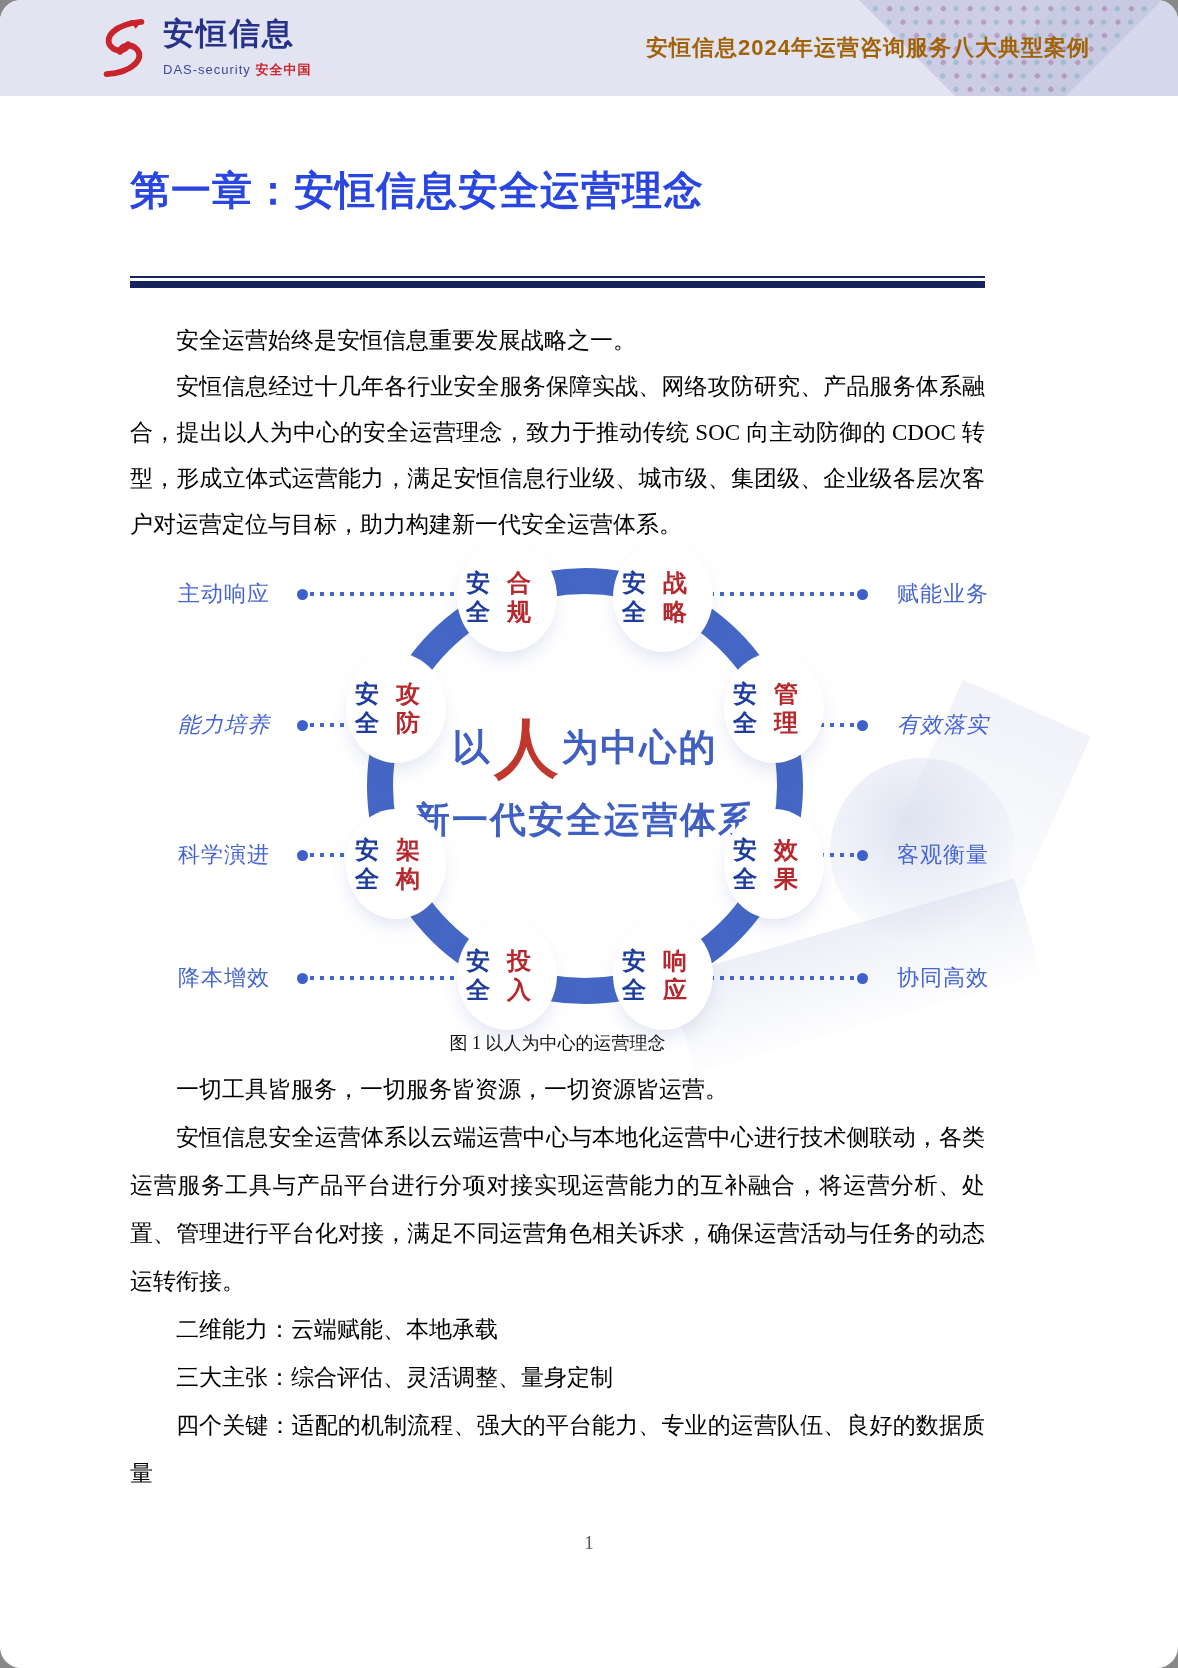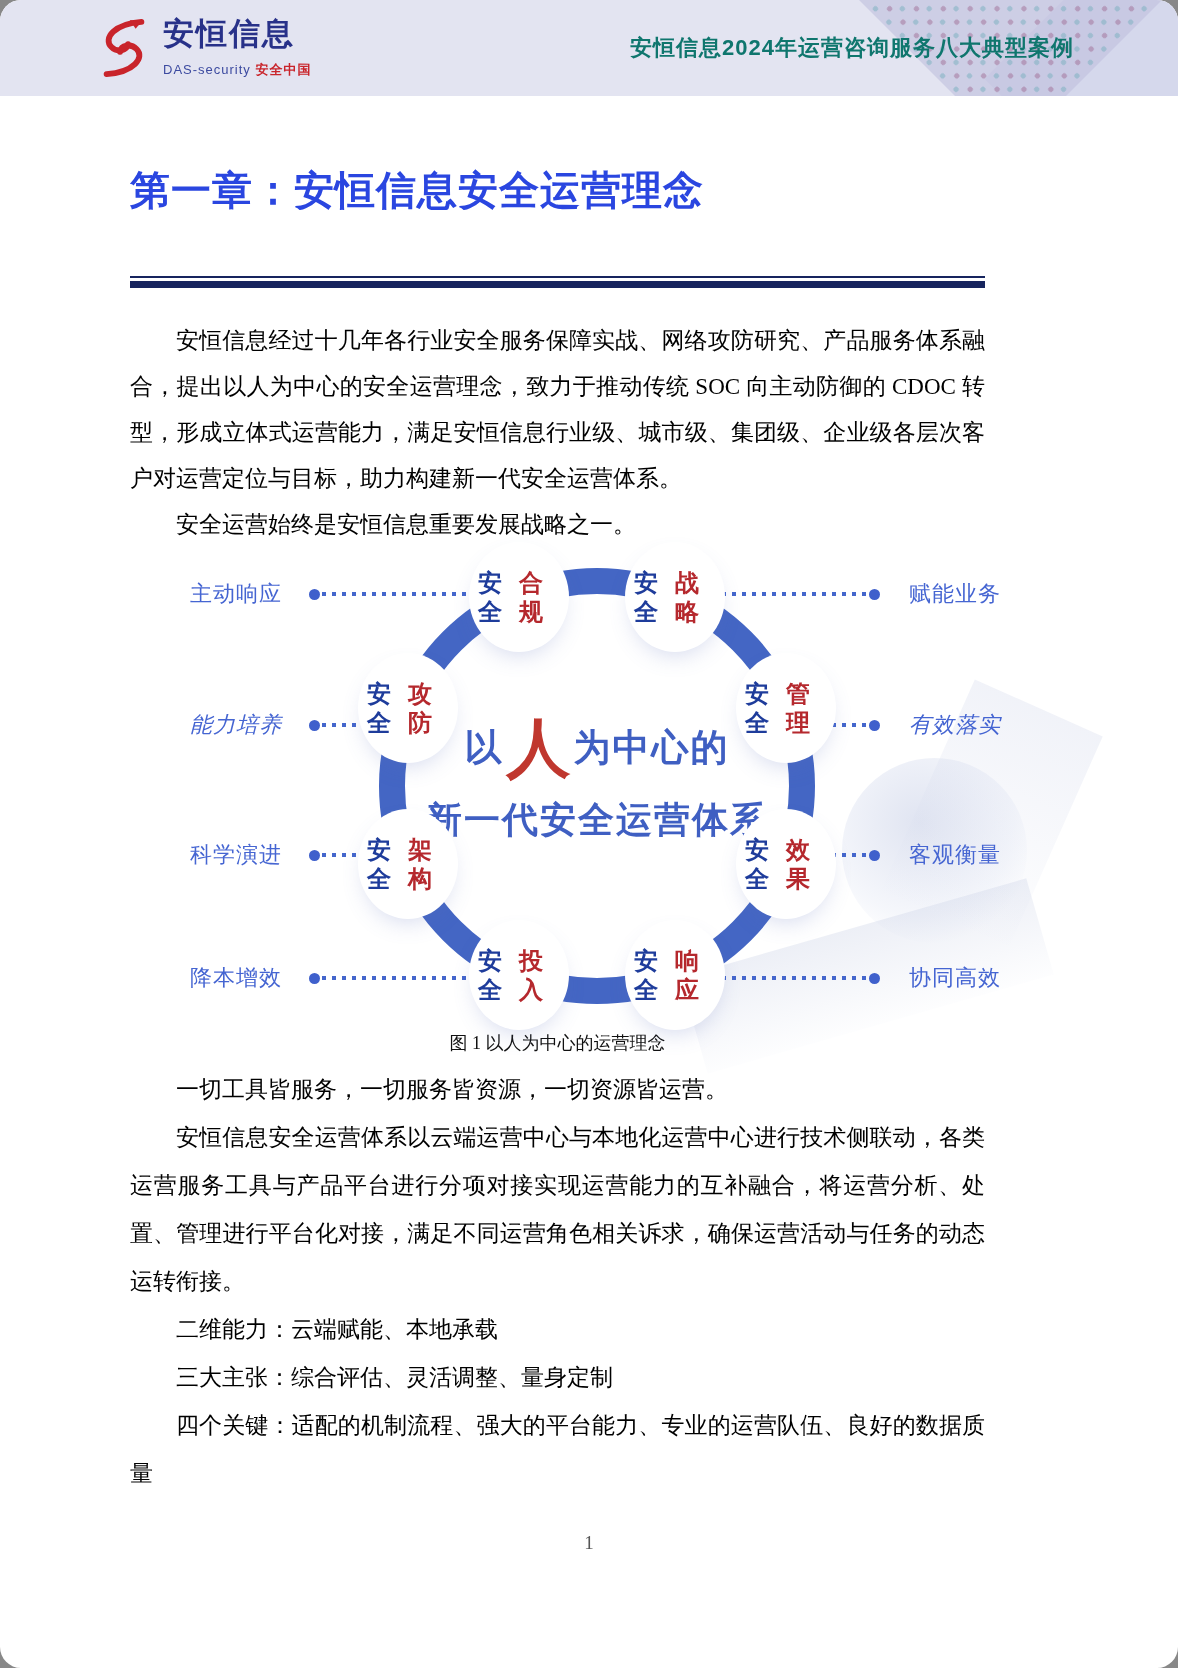--- a/index.html
+++ b/index.html
@@ -19,39 +19,39 @@
                                   radial-gradient(rgba(120,175,190,.5) 2.5px, transparent 3px);
                  background-size:19px 19px,19px 19px; background-position:0 0,9px 10px; }
   .logo { position:absolute; left:95px; top:50%; transform:translateY(-50%);
           display:flex; align-items:center; gap:10px; }
   .logo-txt { display:flex; flex-direction:column; }
   .logo-cn { font-family:"Liberation Sans", sans-serif; font-weight:800; font-size:31px;
              line-height:32px; color:#283189; letter-spacing:2px; }
   .logo-sub { font-family:"Liberation Sans", sans-serif; font-size:13px; line-height:16px;
               color:#3c4aa0; letter-spacing:1px; margin-top:12px; }
   .logo-sub .red { color:#c9242b; font-weight:bold; }
-  .hdr-title { position:absolute; right:104px; top:50%; transform:translateY(-50%);
+  .hdr-title { position:absolute; right:88px; top:50%; transform:translateY(-50%);
                font-family:"Liberation Sans", sans-serif; font-weight:bold; font-size:22px;
-               color:#0f766e; letter-spacing:1px; z-index:2; }
+               color:#a16207; letter-spacing:1px; z-index:2; }
 
   
   .content { position:absolute; left:130px; top:0; width:855px; height:1668px; }
   .chapter { position:absolute; left:0; top:166px; margin:0;
              font-family:"Liberation Sans", sans-serif; font-weight:800;
              font-size:40px; line-height:48px; color:#2a46e0; letter-spacing:1px; }
   .divider { position:absolute; left:0; top:276px; width:855px; }
   .divider .thin  { height:2px; background:#16245e; }
   .divider .thick { height:7px; background:#16245e; margin-top:3px; }
 
   .intro { position:absolute; left:0; top:318px; width:855px; }
   .bodytext p { margin:0; font-size:23px; text-align:justify; text-indent:46px; }
   .intro p { line-height:46px; }
 
   
-  .figure { position:absolute; left:12px; top:548px; width:855px; height:482px; }
+  .figure { position:absolute; left:0; top:548px; width:855px; height:482px; }
   .ring { position:absolute; left:0; top:0; z-index:1; }
   .globe { position:absolute; left:700px; top:210px; width:185px; height:185px; border-radius:50%;
            background:radial-gradient(circle at 42% 35%, rgba(198,206,230,.55),
                       rgba(220,226,242,.28) 58%, rgba(235,238,248,0) 76%); z-index:0; }
   .photo1 { position:absolute; left:545px; top:378px; width:360px; height:100px;
             transform:rotate(-16deg);
             background:linear-gradient(180deg, rgba(203,210,230,.35), rgba(232,236,246,.08)); z-index:0; }
   .photo2 { position:absolute; left:780px; top:150px; width:140px; height:230px;
             transform:rotate(24deg);
             background:linear-gradient(180deg, rgba(208,214,234,.30), rgba(236,239,248,.05)); z-index:0; }
@@ -143,22 +143,22 @@
   <div class="content">
 
     <h1 class="chapter">第一章：安恒信息安全运营理念</h1>
 
     <div class="divider">
       <div class="thin"></div>
       <div class="thick"></div>
     </div>
 
     <div class="intro bodytext">
+      <p>安全运营始终是安恒信息重要发展战略之一。</p>
       <p>安恒信息经过十几年各行业安全服务保障实战、网络攻防研究、产品服务体系融合，提出以人为中心的安全运营理念，致力于推动传统 SOC 向主动防御的 CDOC 转型，形成立体式运营能力，满足安恒信息行业级、城市级、集团级、企业级各层次客户对运营定位与目标，助力构建新一代安全运营体系。</p>
-      <p>安全运营始终是安恒信息重要发展战略之一。</p>
     </div>
 
     <figure class="figure" style="margin:0">
       <div class="globe"></div>
       <div class="photo1"></div>
       <div class="photo2"></div>
 
       <svg class="ring" width="855" height="482" viewBox="0 0 855 482">
         <circle cx="455" cy="238" r="205" fill="none" stroke="#4466c4" stroke-width="26"></circle>
       </svg>

